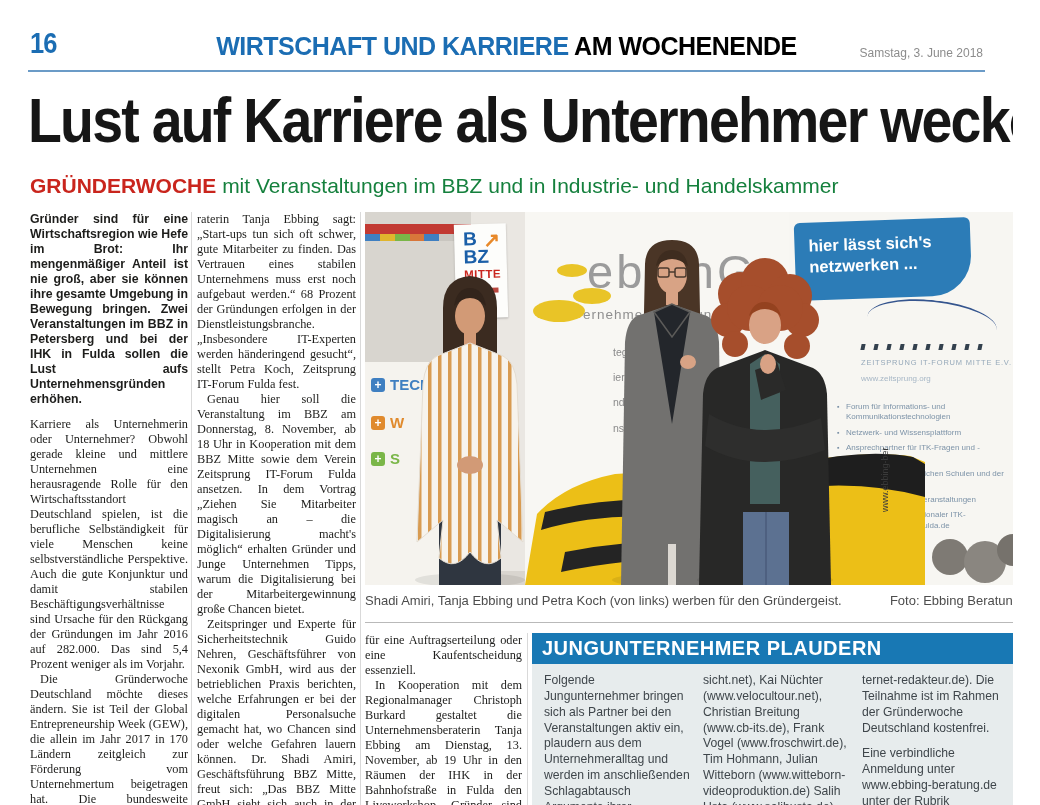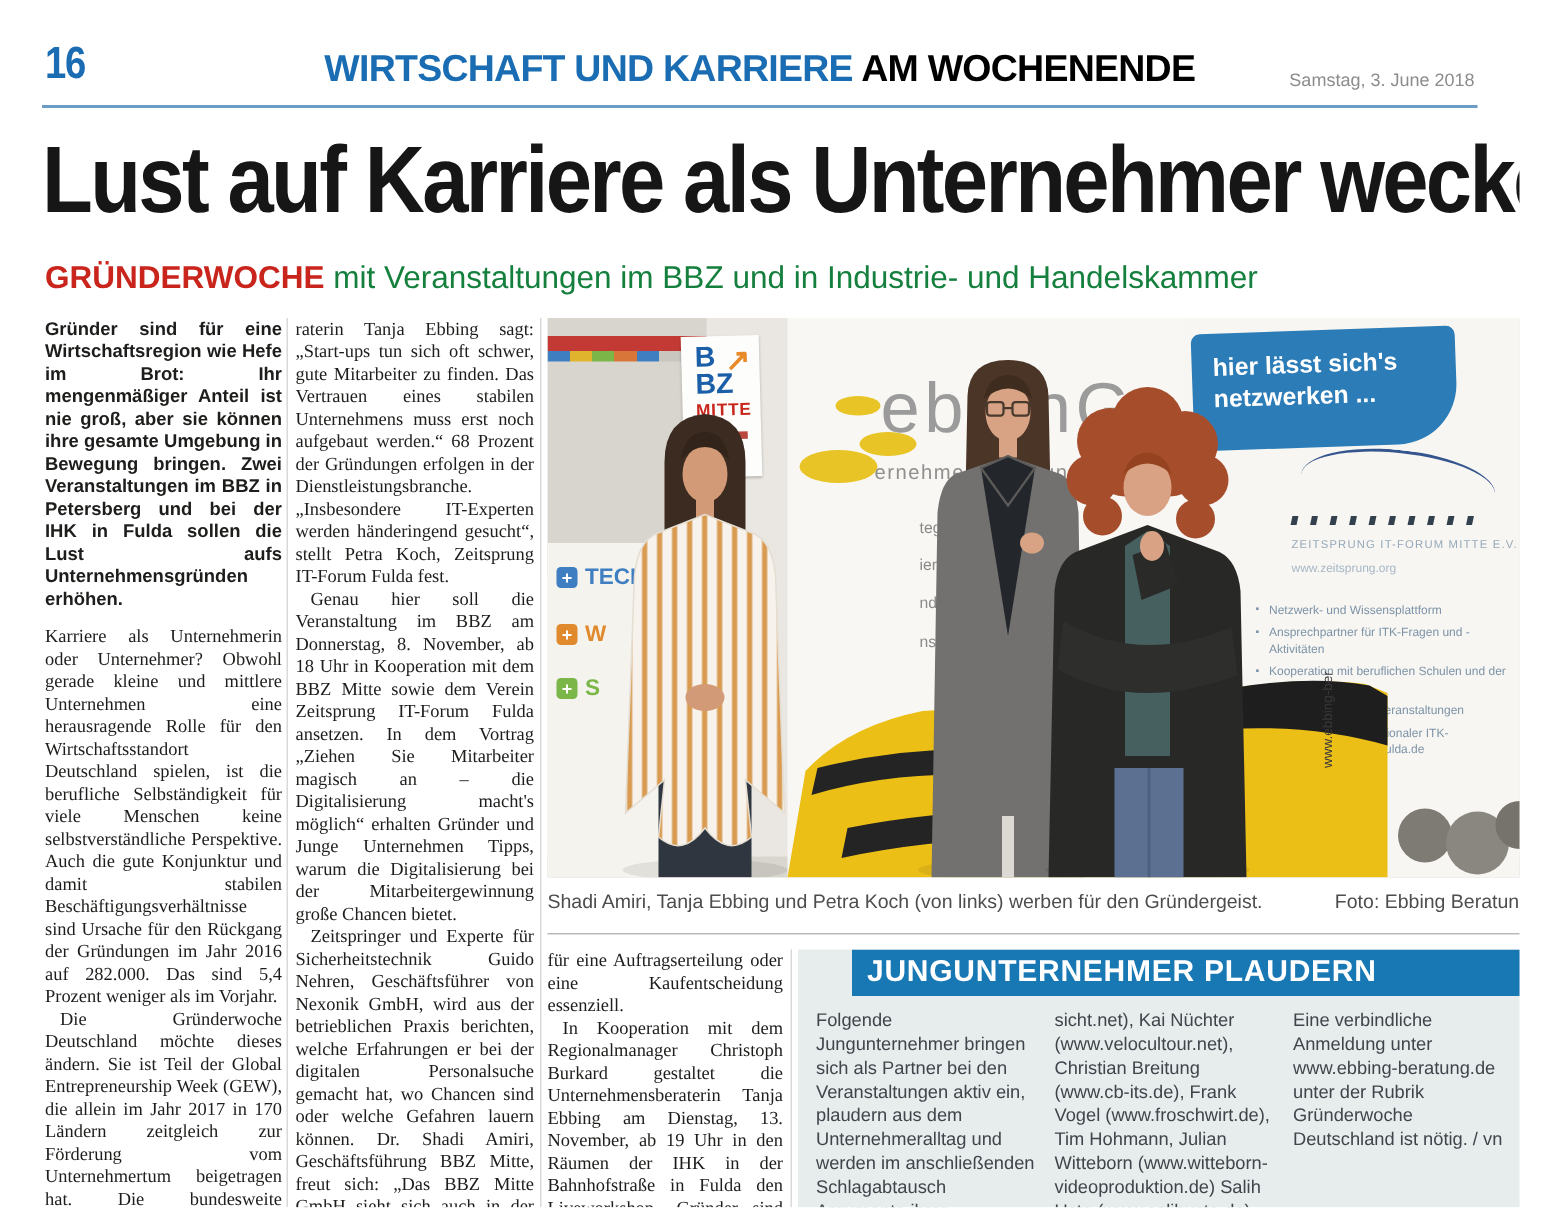--- a/index.html
+++ b/index.html
@@ -87,21 +87,21 @@
 
   
   .caption { position:absolute; left:365px; top:593px; width:655px; font-family:"Liberation Sans",sans-serif;
              font-size:13px; color:#4d4d4d; }
   .caption .credit { position:absolute; right:0; top:0; color:#4d4d4d; }
   .caption-rule { position:absolute; left:365px; top:622px; width:655px; height:1px; background:#b9b9b9; }
 
   
   .infobox { position:absolute; left:532px; top:633px; width:488px; height:172px; background:#e7eced; overflow:hidden; }
   .infobox .titlebar { height:31px; background:#1878b4; color:#fff; font-family:"Liberation Sans",sans-serif;
-             font-weight:bold; font-size:20px; letter-spacing:.5px; padding:4px 0 0 10px;margin-left:36px; }
+             font-weight:bold; font-size:20px; letter-spacing:.5px; padding:4px 0 0 10px; }
   .infobox .body { display:flex; gap:13px; padding:9px 12px 0 12px;
              font-family:"Liberation Sans",sans-serif; font-size:12.2px; color:#3f464b; line-height:1.3; }
   .infobox .body .bcol { width:150px; }
   .infobox .body p { margin-bottom:10px; }
 </style>
 </head>
 <body>
 
 <div class="page">
 
@@ -190,20 +190,21 @@
           <i></i>
           <i></i>
           <i></i>
           <i></i>
           <i></i>
           <i></i>
         </div>
       <div class="zs-name">ZEITSPRUNG IT-FORUM MITTE E.V.</div>
       <div class="zs-url">www.zeitsprung.org</div>
       <ul class="zs-list">
+        <li>Forum für Informations- und Kommunikationstechnologien</li>
         <li>Netzwerk- und Wissensplattform</li>
         <li>Ansprechpartner für ITK-Fragen und -Aktivitäten</li>
         <li>Kooperation mit beruflichen Schulen und der Hochschule Fulda</li>
         <li>Öffentliche Themen-Veranstaltungen</li>
         <li>Online-Datenbank regionaler ITK-Dienstleister it-regionfulda.de</li>
       </ul>
     </div>
 
     <svg class="people-svg" viewBox="0 0 655 373">
       <defs>
@@ -292,18 +293,19 @@
     <p class="noindent">für eine Auftragserteilung oder eine Kaufentscheidung essenziell.</p>
     <p><span>In Kooperation mit dem Regionalmanager Christoph Burkard gestaltet die Unternehmensberaterin Tanja Ebbing am Dienstag, 13. November, ab 19 Uhr in den Räumen der IHK in der Bahnhofstraße in Fulda den Liveworkshop „Gründer sind keine Unternehmer zweiter Klasse – so werden Preise heute kalkuliert.“</span> </p>
   </div>
 
   <div class="infobox">
     <div class="titlebar">JUNGUNTERNEHMER PLAUDERN</div>
     <div class="body">
       <div class="bcol">Folgende Jungunternehmer bringen sich als Partner bei den Veranstaltungen aktiv ein, plaudern aus dem Unternehmeralltag und werden im anschließenden Schlagabtausch Argumente ihrer Preispolitik liefern. Nicholas Bredel (www.schoene-aus-</div>
       <div class="bcol">sicht.net), Kai Nüchter (www.velocultour.net), Christian Breitung (www.cb-its.de), Frank Vogel (www.froschwirt.de), Tim Hohmann, Julian Witteborn (www.witteborn-videoproduktion.de) Salih Usta (www.salihusta.de), Thomas Noll (www.der-in-</div>
       <div class="bcol">
+        <p>ternet-redakteur.de). Die Teilnahme ist im Rahmen der Gründerwoche Deutschland kostenfrei.</p>
         <p>Eine verbindliche Anmeldung unter www.ebbing-beratung.de unter der Rubrik Gründerwoche Deutschland ist nötig. / vn</p>
       </div>
     </div>
   </div>
 
 </div>
 
 </body></html>

